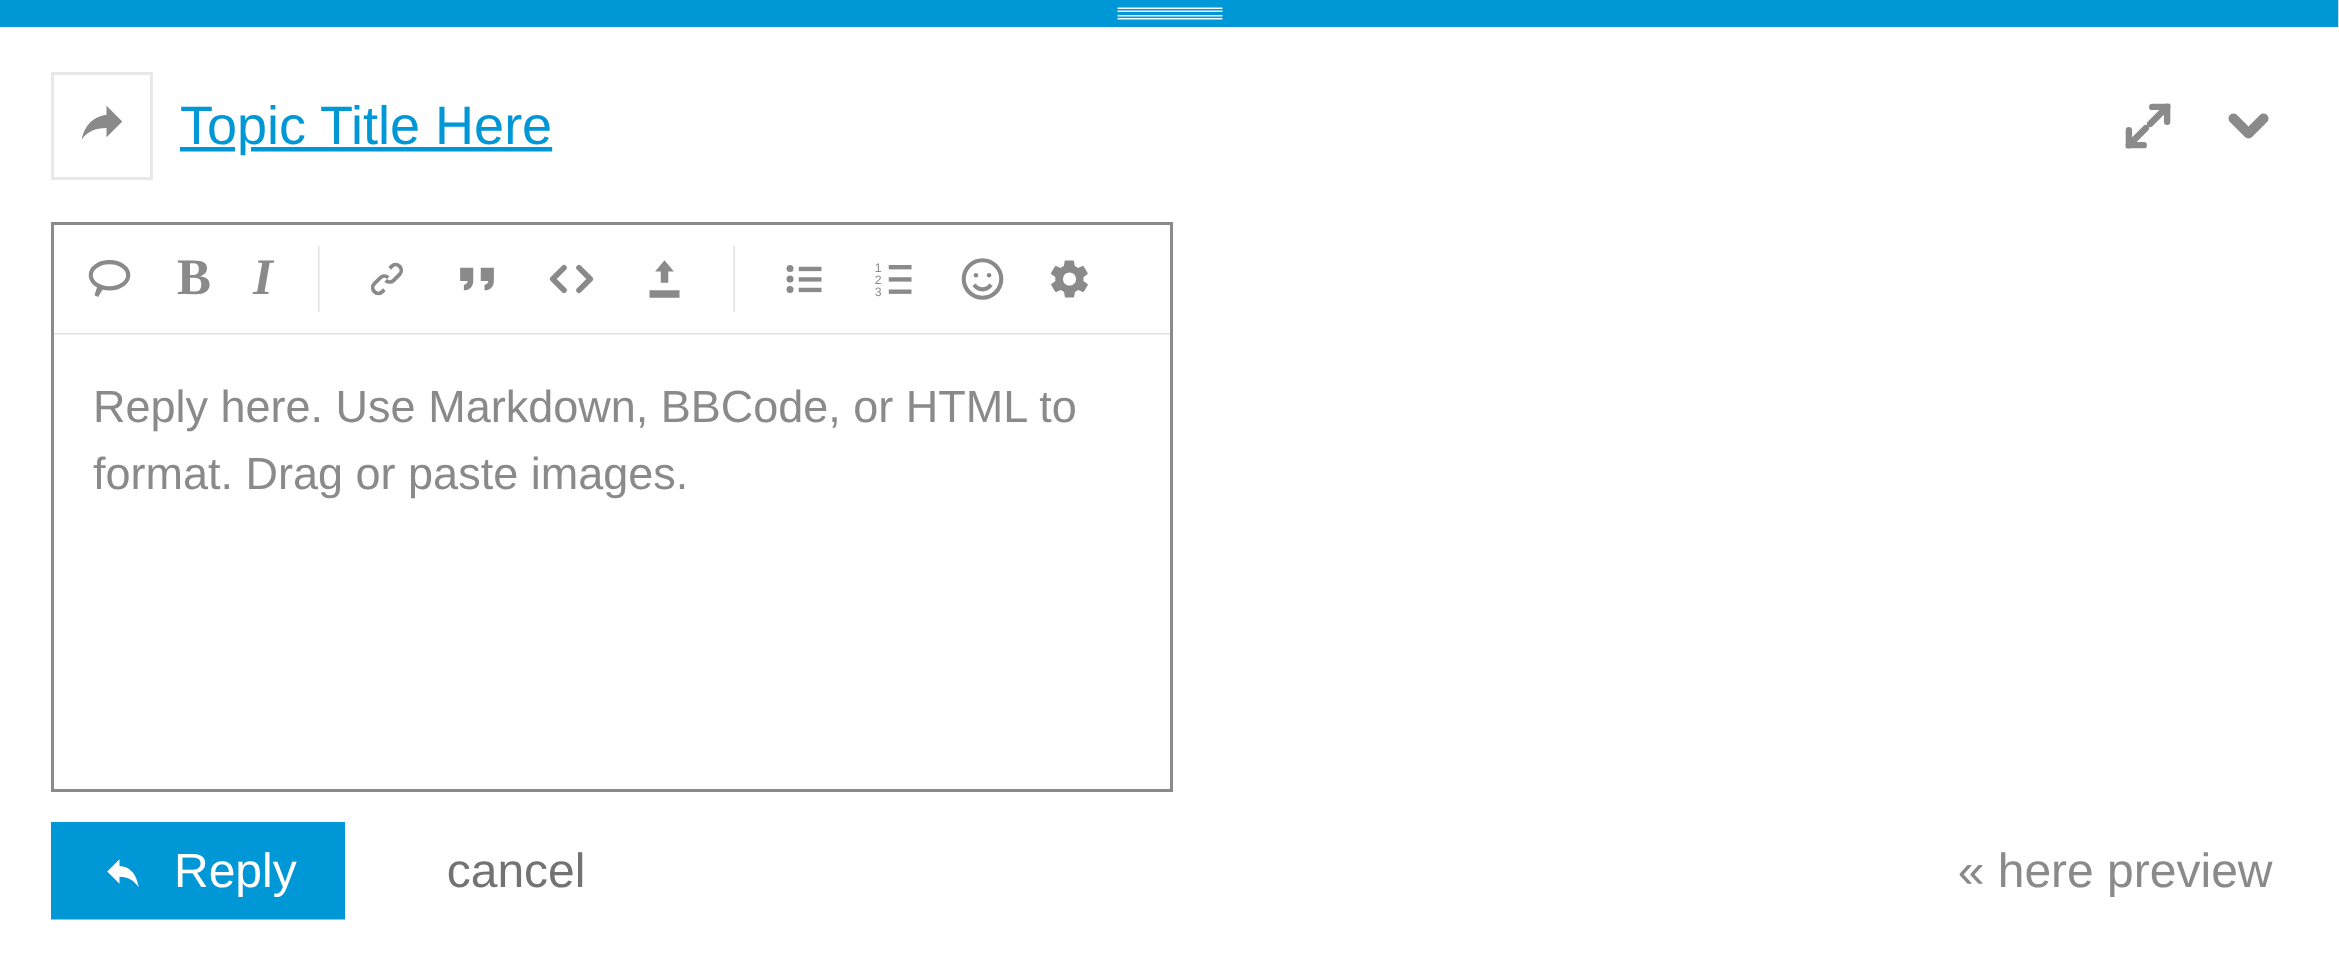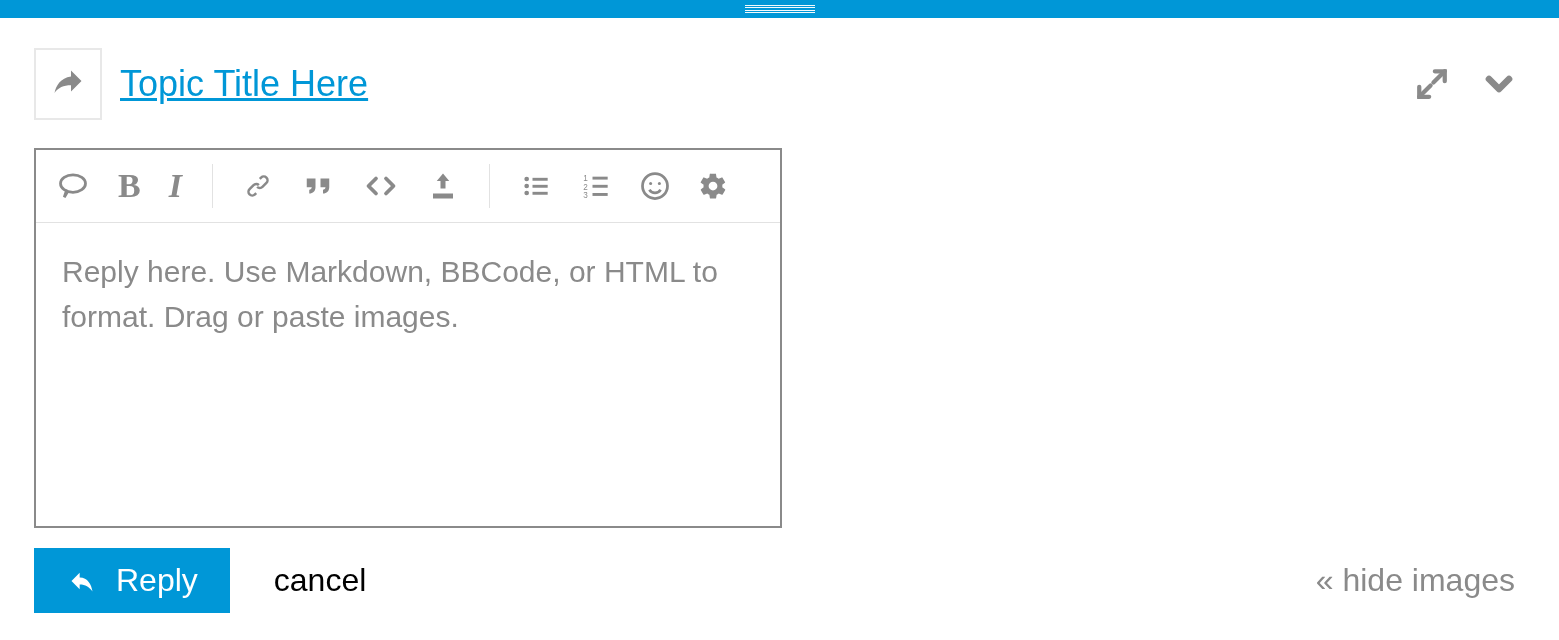--- a/index.html
+++ b/index.html
@@ -45,30 +45,30 @@
   .toolbar .sep { width: 1px; height: 44px; background: #e2e2e2; margin: 0 2px; }
   .editor-area {
     flex: 1;
     padding: 26px 26px;
   }
   .editor-area .ph {
     color: #8a8a8a; font-size: 30px; line-height: 1.5;
   }
   .actions-row {
     margin-top: 20px;
-    display: flex; align-items: center; gap: 44px;
+    display: flex; align-items: center; gap: 68px;
     width: 100%;
   }
   .reply-btn {
     background: #0097d7; color: #fff; border: none;
     padding: 14px 32px; font-size: 32px;
     display: inline-flex; align-items: center; gap: 18px;
     cursor: pointer;
   }
-  .cancel-link { color: #000000; font-size: 32px; cursor: pointer; }
+  .cancel-link { color: #737373; font-size: 32px; cursor: pointer; }
   .hide-preview { color: #8a8a8a; font-size: 32px; cursor: pointer; margin-left: auto; margin-right: 10px;}
   svg { display: block; }
 </style>
 </head>
 <body>
 <div class="app">
 
   <div class="top-bar">
     <div class="grip"></div>
   </div>
@@ -179,17 +179,17 @@
     <div class="actions-row">
       <button class="reply-btn">
         <span>
           <svg width="32" height="28" viewBox="0 0 24 24" fill="currentColor">
             <path d="M10 5 3 12l7 7v-4c5 0 8 2 11 6-1-6-4-12-11-12V5z"></path>
           </svg>
         </span>
         <span>Reply</span>
       </button>
       <span class="cancel-link">cancel</span>
-      <span class="hide-preview">« hide images</span>
+      <span class="hide-preview">« here preview</span>
     </div>
 
   </div>
 </div>
 
 </body></html>

